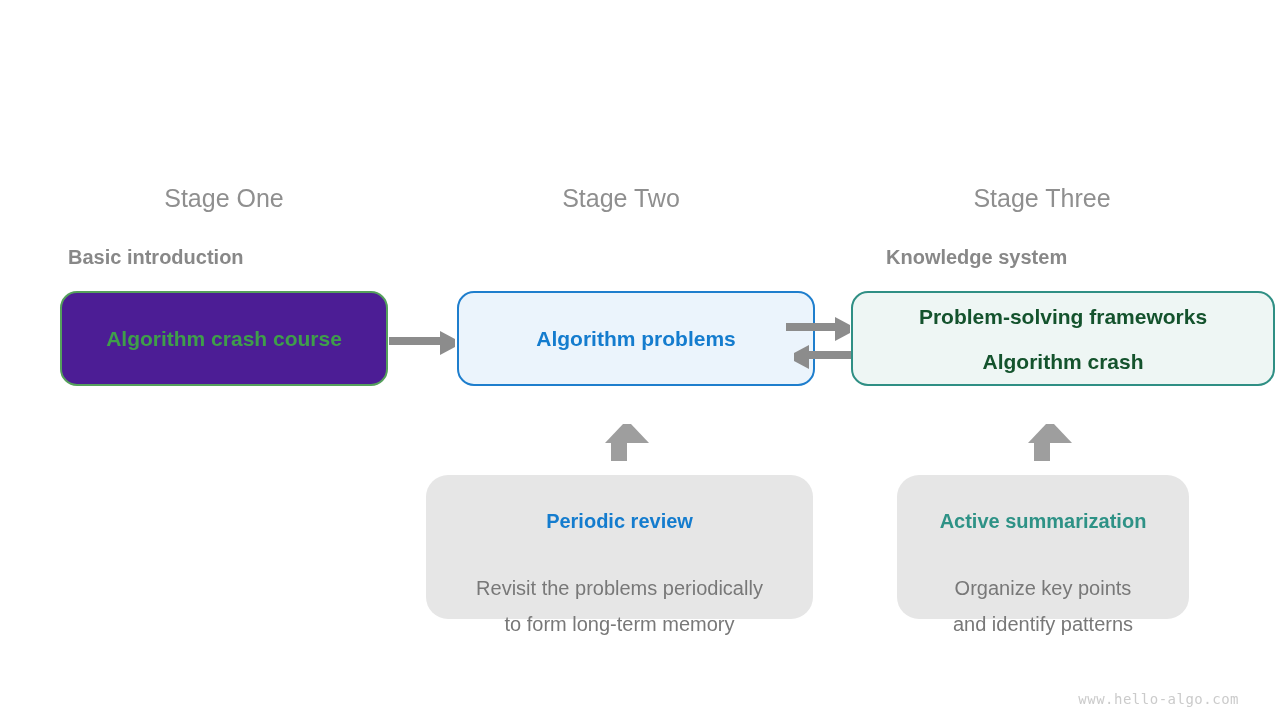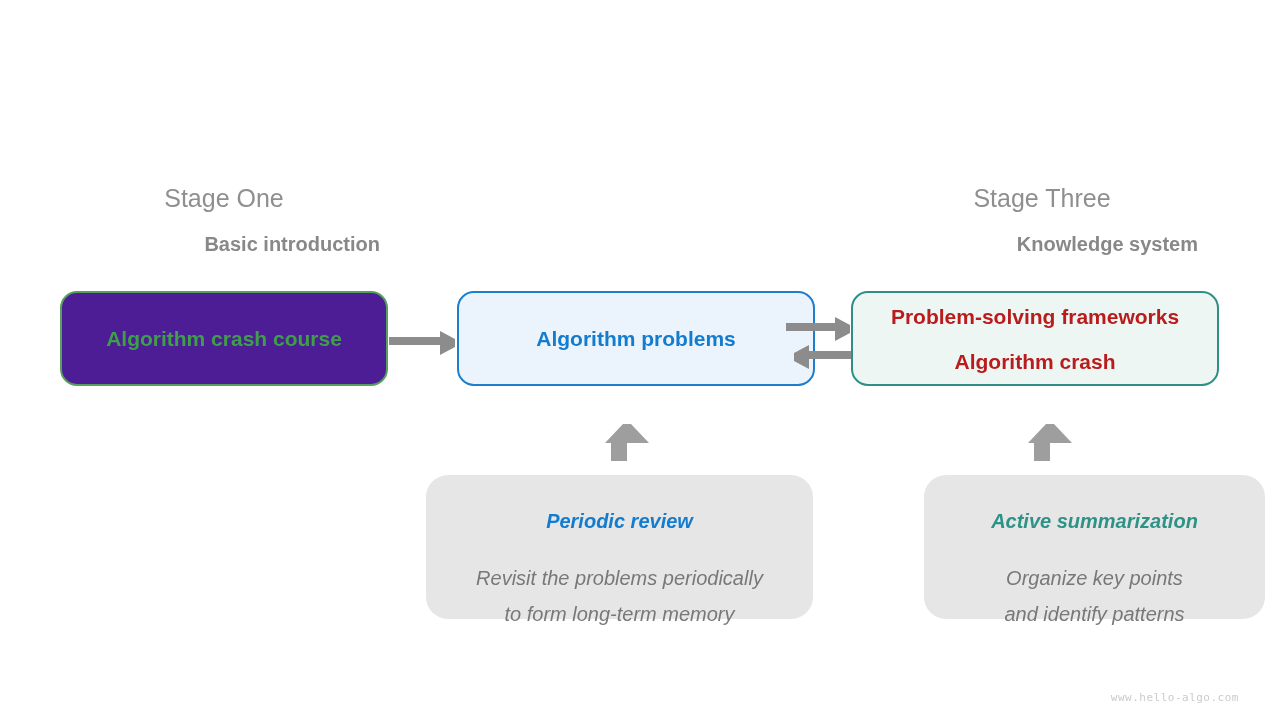--- a/index.html
+++ b/index.html
@@ -15,23 +15,23 @@
     position: absolute;
     top: 172px;
     width: 320px;
     text-align: center;
     font-size: 25px;
     font-weight: 400;
     color: #8f8f8f;
   }
   .stage-subtitle {
     position: absolute;
-    top: 221px;
+    top: 234px;
     width: 320px;
-    text-align: right;
+    text-align: left;
     font-size: 20px;
     font-weight: 700;
     color: #888888;
   }
   .col1 { left: 56px; }
   .col2 { left: 453px; }
   .col3 { left: 874px; }
   .stage-box {
     position: absolute;
     top: 283px;
@@ -42,21 +42,21 @@
     flex-direction: column;
     align-items: center;
     justify-content: center;
     text-align: center;
     font-size: 21px;
     font-weight: 700;
     line-height: 37px;
   }
   .box-green  { left: 52px;  width: 328px; border-color: #55a05c; background: #4c1d95; color: #3f9e4a; }
   .box-blue   { left: 449px; width: 358px; border-color: #1e7ecd; background: #ebf4fc; color: #147cce; }
-  .box-teal   { left: 843px; width: 368px; border-color: #2f8f84; background: #eef6f4; color: #b91c1c; }
+  .box-teal   { left: 843px; width: 424px; border-color: #2f8f84; background: #eef6f4; color: #14532d; }
 
   
   .h-shaft {
     position: absolute;
     height: 5px;
     background: #8c8c8c;
   }
   .h-head {
     position: absolute;
     width: 0; height: 0;
@@ -81,55 +81,55 @@
     background: #9e9e9e;
   }
 
   .note-box {
     position: absolute;
     top: 467px;
     height: 144px;
     border-radius: 22px;
     background: #e6e6e6;
     text-align: center;
-    font-style: italic;
   }
   .note1 { left: 418px; width: 387px; }
-  .note2 { left: 916px; width: 341px; }
+  .note2 { left: 889px; width: 292px; }
   .note-title {
     margin-top: 27px;
     font-size: 20px;
     font-weight: 700;
   }
   .note-title.blue { color: #147cce; }
   .note-title.teal { color: #2e9286; }
   .note-desc {
-    margin-top: 19px;
+    margin-top: 29px;
     font-size: 20px;
     line-height: 28px;
     color: #787878;
   }
   .watermark {
     position: absolute;
     right: 45px;
     top: 679px;
     font-family: "DejaVu Sans Mono", "Liberation Mono", monospace;
-    font-size: 11px;
+    font-size: 14px;
     letter-spacing: 0.5px;
     color: #cbcbcb;
   }
 </style>
 </head>
 <body>
 
 <div class="canvas">
 
   <div class="stage-title col1">Stage One</div>
   <div class="stage-subtitle col1">Basic introduction</div>
 
+  <div class="stage-title col2">Stage Two</div>
 
   <div class="stage-title col3">Stage Three</div>
   <div class="stage-subtitle col3">Knowledge system</div>
 
   <div class="stage-box box-green">
     <div>Algorithm crash course</div>
   </div>
 
   <div class="stage-box box-blue">
     <div>Algorithm problems</div>

